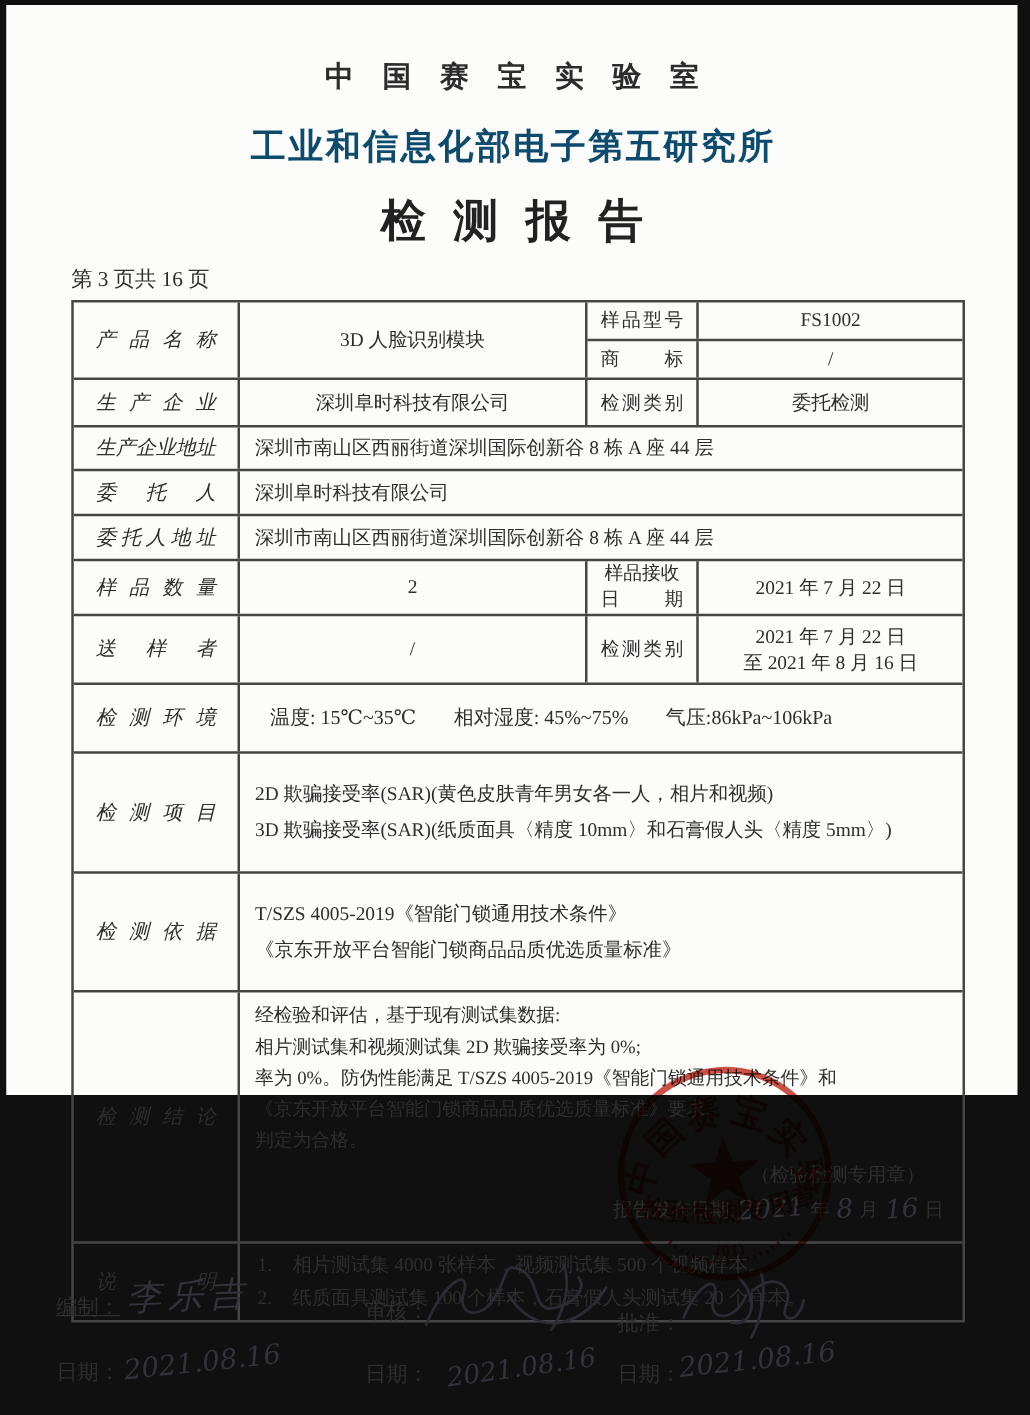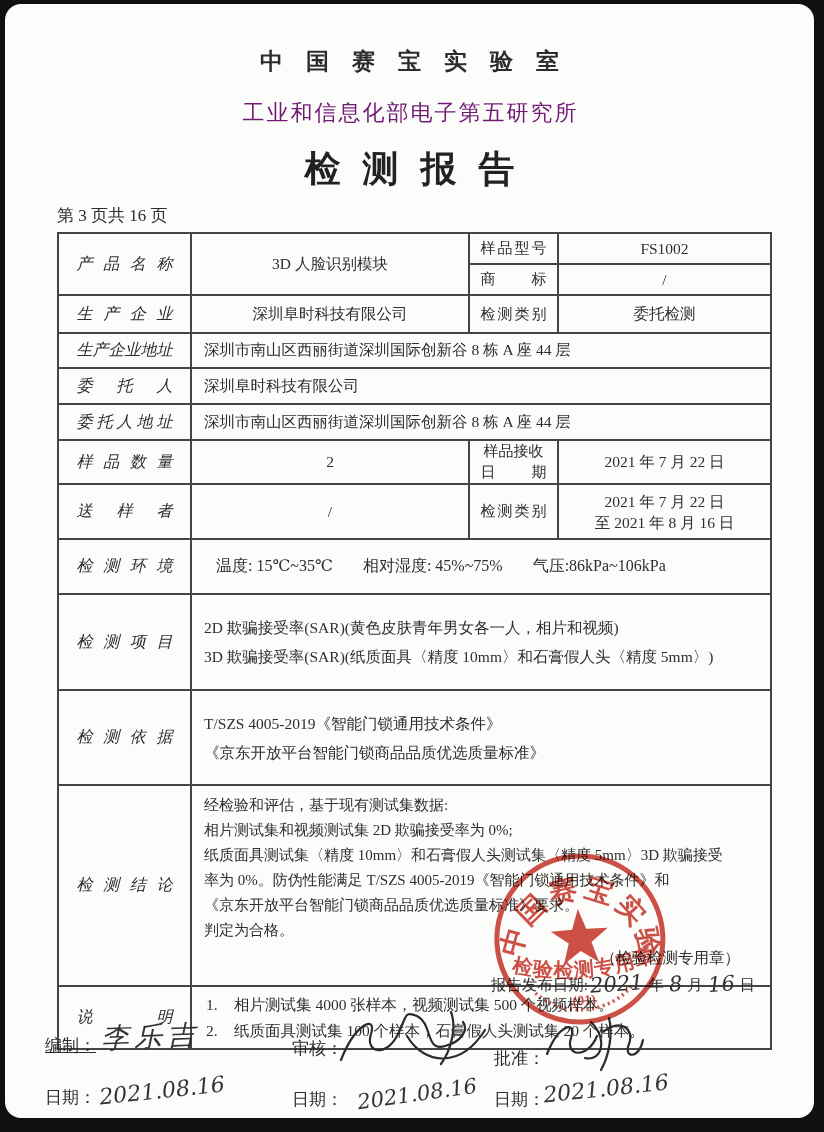--- a/index.html
+++ b/index.html
@@ -1,23 +1,23 @@
 <!DOCTYPE html>
 <html><head>
 <meta charset="utf-8">
 <style>
   html,body{margin:0;padding:0;background:#111;}
   .frame{position:relative;width:824px;height:1132px;background:#101010;overflow:hidden;
          font-family:"Liberation Serif","DejaVu Serif",serif;color:#2e2e2e;}
-  .page{position:absolute;left:5px;top:4px;width:809px;height:1114px;background:#fcfcfb;
-        border-radius:16px;}
+  .page{position:absolute;left:5px;top:4px;width:809px;height:872px;background:#fcfcfb;
+        border-radius:0;}
   
   .hdr{text-align:center;}
   .lab{margin-top:42px;font-size:23px;font-weight:bold;letter-spacing:23px;padding-left:23px;color:#2c2c2c;}
-  .inst{margin-top:21px;font-size:22px;font-weight:normal;letter-spacing:2px;padding-left:2px;color:#701a75;}
+  .inst{margin-top:21px;font-size:28px;font-weight:bold;letter-spacing:2px;padding-left:2px;color:#0c4a6e;}
   .doctitle{margin-top:17px;font-size:36px;font-weight:bold;letter-spacing:22px;padding-left:22px;color:#222;}
   .repline{display:flex;justify-content:space-between;align-items:baseline;
            width:711px;margin:10px 0 0 52px;font-size:17px;}
   
   *{box-sizing:border-box;}
   .tbl{--bd:#454545;width:715px;margin:5px 0 0 52px;border:2px solid var(--bd);}
   .tr{display:flex;border-bottom:2px solid var(--bd);}
   .tr:last-child{border-bottom:none;}
   .td{border-right:2px solid var(--bd);display:flex;align-items:center;font-size:15.5px;}
   .td:last-child{border-right:none;}
@@ -201,21 +201,20 @@
       </div>
     </div>
 
     <div class="tr h201">
       <div class="td c1">
             <span class="jlabel w96">检测结论</span>
           </div>
       <div class="td crest conc" style="padding-left:12px">
         <span class="cl">经检验和评估，基于现有测试集数据:</span>
         <span class="cl">相片测试集和视频测试集 2D 欺骗接受率为 0%;</span>
-        <span class="cl">纸质面具测试集〈精度 10mm〉和石膏假人头测试集〈精度 5mm〉3D 欺骗接受</span>
         <span class="cl">率为 0%。防伪性能满足 T/SZS 4005-2019《智能门锁通用技术条件》和</span>
         <span class="cl">《京东开放平台智能门锁商品品质优选质量标准》要求。</span>
         <span class="cl">判定为合格。</span>
         <span class="sealnote">（检验检测专用章）</span>
         <span class="issuerow">
           <span>报告发布日期:</span>
           <span class="hand">2021</span>
           <span class="unit">年</span>
           <span class="hand">8</span>
           <span class="unit">月</span>

